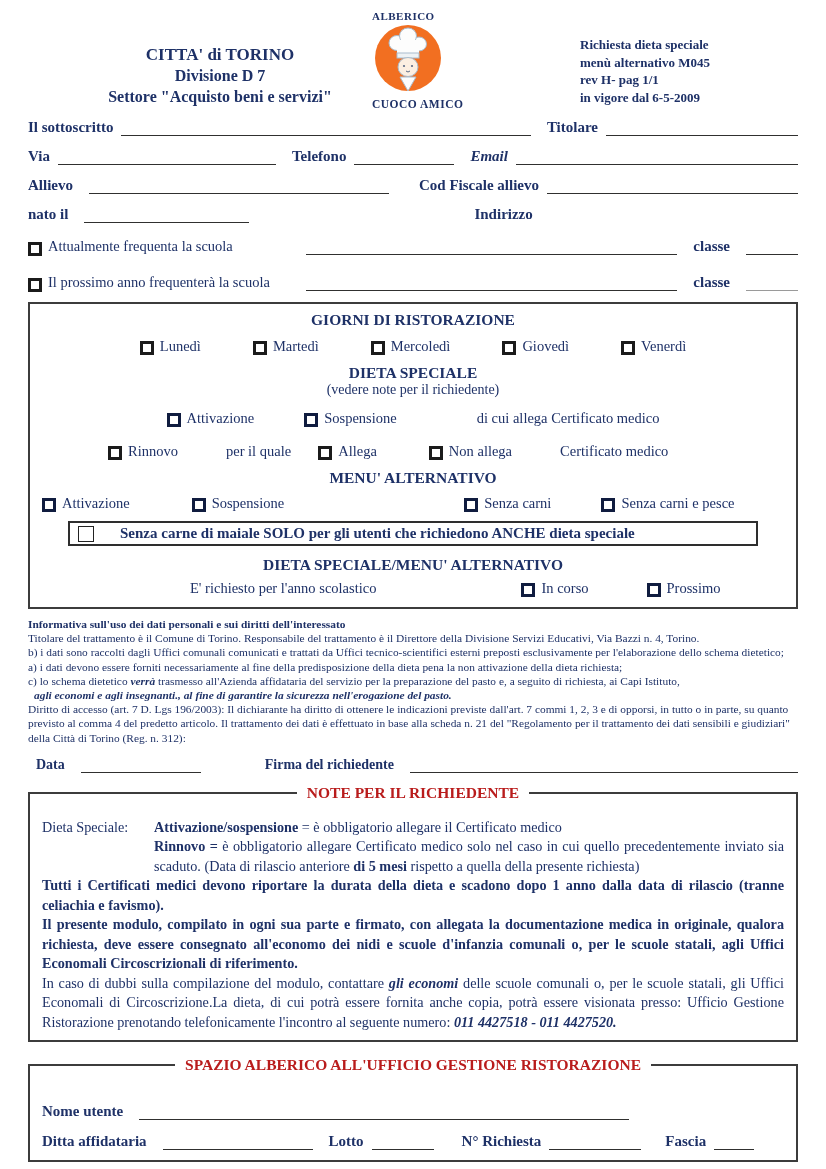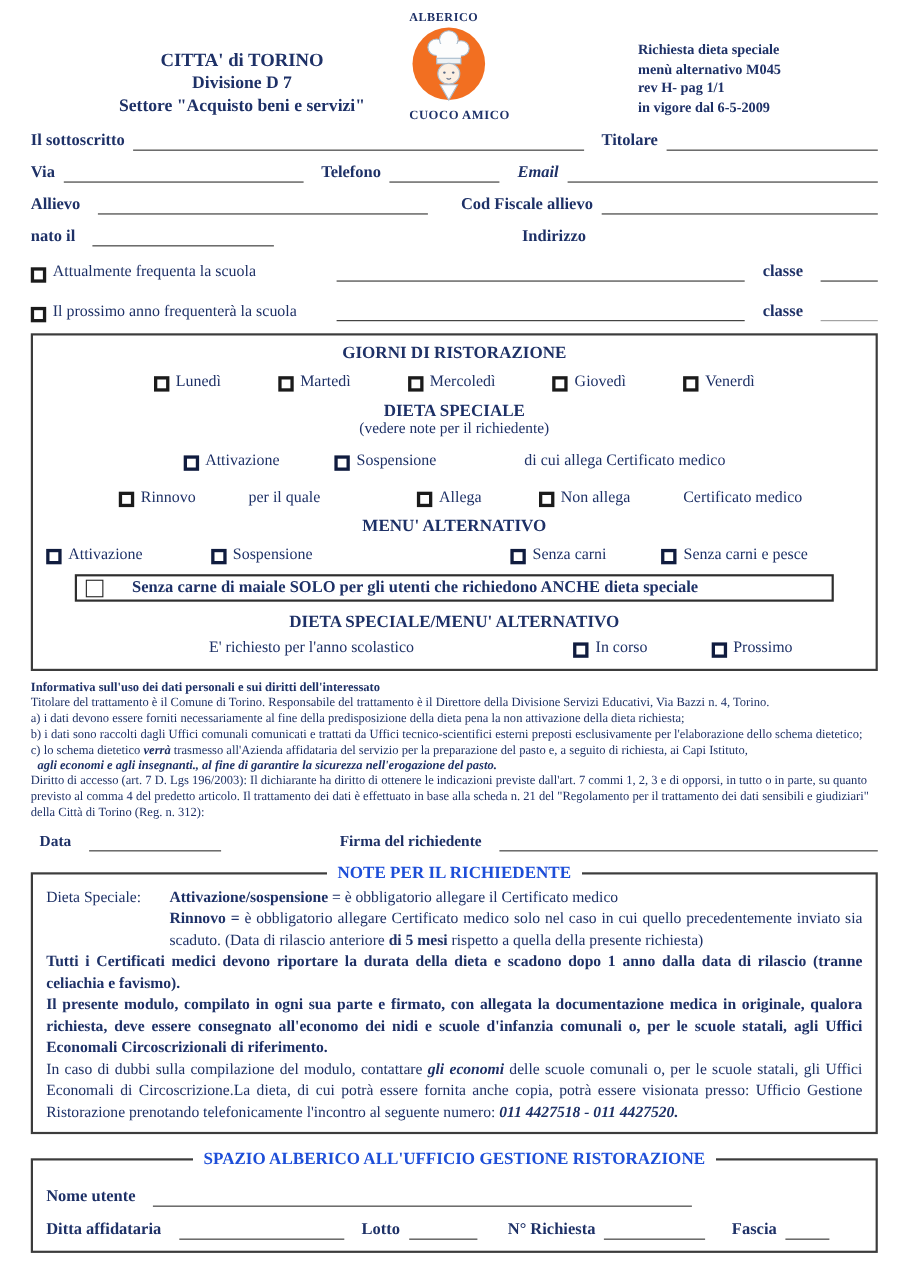--- a/index.html
+++ b/index.html
@@ -46,22 +46,22 @@
                display:flex; align-items:center; }
   .maialebox .txt { font-weight:bold; font-size:15px; margin-left:26px; }
 
   
   .informativa { margin-top:8px; font-size:11.4px; line-height:14.2px; }
   .informativa .head { font-weight:bold; }
   .bi { font-weight:bold; font-style:italic; }
 
   
   fieldset { border:2px solid #3c3c3c; padding:4px 12px 8px 12px; }
-  legend { margin:0 auto; padding:0 10px; font-weight:bold; font-size:15.5px;
-           text-align:center; color:#1d4ed8; }
+  legend { margin:12px auto; padding:0 10px; font-weight:bold; font-size:15.5px;
+           text-align:center; color:#b91c1c; }
   .note-fs { margin-top:10px; }
   .note-body { font-size:14.2px; line-height:19.5px; text-align:justify; }
   .note-first { display:flex; }
   .note-first .col-l { width:112px; font-weight:normal; flex:none; }
   .note-first .col-r { flex:1; }
   .b { font-weight:bold; }
   .pjust { text-align:justify; }
 
   .uff-fs { margin-top:14px; padding-bottom:10px; }
   .uff-row { display:flex; align-items:flex-end; font-size:15px; font-weight:bold; margin-top:12px; } .ml8{margin-left:8px;} .ml16{margin-left:16px;}
@@ -189,21 +189,21 @@
         </span>
       <span class="cbl" style="margin-left:30px">di cui allega Certificato medico</span>
     </div>
 
     <div class="cbrow" style="margin-top:16px; padding-left:68px; gap:0">
       <span class="cbitem">
           <span class="cb" style="border-color:#1b1b1b"></span>
           <span class="cbl">Rinnovo</span>
         </span>
       <span class="cbl" style="margin-left:48px">per il quale</span>
-      <span class="cbitem" style="margin-left:88px">
+      <span class="cbitem" style="margin-left:27px">
           <span class="cb" style="border-color:#1b1b1b"></span>
           <span class="cbl">Allega</span>
         </span>
       <span class="cbitem" style="margin-left:52px">
           <span class="cb" style="border-color:#1b1b1b"></span>
           <span class="cbl">Non allega</span>
         </span>
       <span class="cbl" style="margin-left:48px">Certificato medico</span>
     </div>
 
@@ -244,31 +244,31 @@
       <span class="cbitem" style="margin-left:58px">
           <span class="cb"></span>
           <span class="cbl">Prossimo</span>
         </span>
     </div>
   </div>
 
   <div class="informativa">
     <div class="head">Informativa sull'uso dei dati personali e sui diritti dell'interessato</div>
     <div>Titolare del trattamento è il Comune di Torino. Responsabile del trattamento è il Direttore della Divisione Servizi  Educativi, Via Bazzi n. 4, Torino.</div>
+    <div>b) i dati sono raccolti dagli Uffici comunali  comunicati e trattati da Uffici tecnico-scientifici esterni preposti esclusivamente per l'elaborazione dello schema dietetico;</div>
     <div>a) i  dati devono essere forniti necessariamente al fine della predisposizione della dieta pena la non attivazione della dieta richiesta;</div>
-    <div>b) i dati sono raccolti dagli Uffici comunali  comunicati e trattati da Uffici tecnico-scientifici esterni preposti esclusivamente per l'elaborazione dello schema dietetico;</div>
     <div><span>c)  lo schema dietetico </span><span class="bi">verrà</span><span> trasmesso all'Azienda affidataria del servizio per la preparazione del pasto e, a seguito di richiesta, ai Capi Istituto,</span></div>
     <div class="bi" style="padding-left:6px">agli economi e agli insegnanti., al fine di garantire la sicurezza nell'erogazione del pasto.</div>
     <div>Diritto di accesso (art. 7 D. Lgs 196/2003): Il dichiarante ha diritto di ottenere le indicazioni previste dall'art. 7 commi 1, 2, 3 e di opporsi, in tutto o in parte, su quanto previsto al comma 4 del predetto articolo. Il trattamento dei dati è effettuato in base alla scheda n. 21 del "Regolamento per il trattamento dei dati sensibili e giudiziari" della Città di Torino (Reg. n. 312):</div>
   </div>
 
   <div class="row" style="margin-top:10px; font-size:14px">
     <span class="lbl ml8">Data</span>
     <span class="line ml16" style="width:120px"></span>
-    <span class="lbl" style="margin-left:108px">Firma del richiedente</span>
+    <span class="lbl" style="margin-left:64px">Firma del richiedente</span>
     <span class="line fl1 ml16"></span>
   </div>
 
   <fieldset class="note-fs">
     <legend>NOTE PER IL RICHIEDENTE</legend>
     <div class="note-body">
       <div class="note-first">
         <div class="col-l">Dieta Speciale:</div>
         <div class="col-r">
           <span class="b">Attivazione/sospensione</span><span> = è obbligatorio allegare il Certificato medico</span><br>

